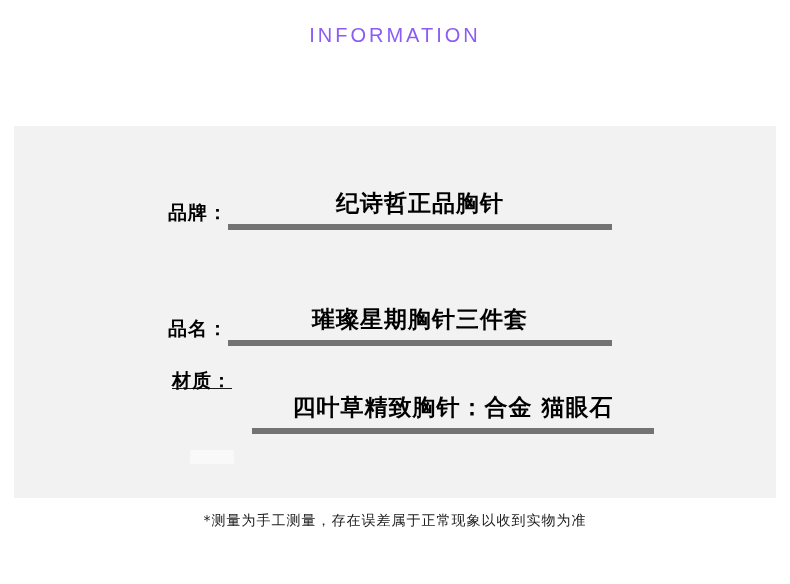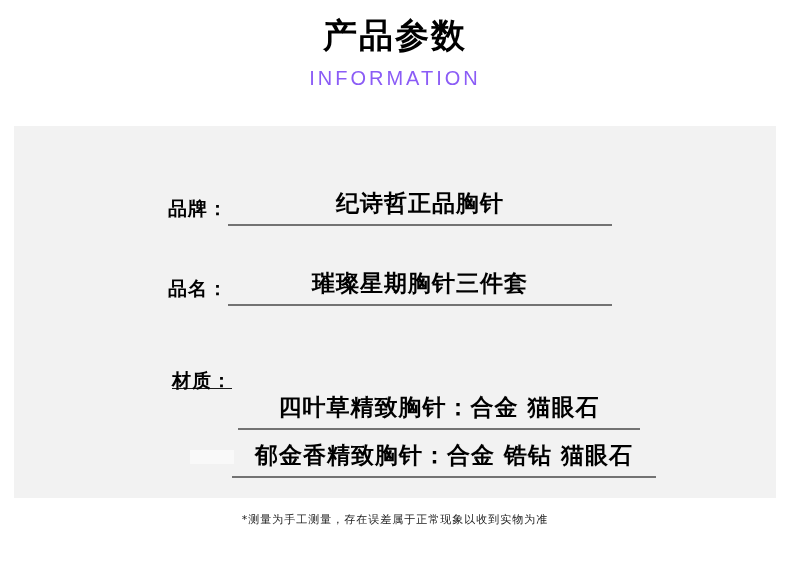--- a/index.html
+++ b/index.html
@@ -61,45 +61,45 @@
   .spec-label {
     font-size: 19px;
     font-weight: bold;
     color: #000000;
     white-space: nowrap;
     letter-spacing: 1px;
     font-family: "DejaVu Sans", "Liberation Sans", sans-serif;
     padding-bottom: 4px;
   }
   .spec-value-wrap {
-    border-bottom: 2px solid #737373;
+    border-bottom: 6px solid #737373;
     padding: 0 6px 5px 6px;
     display: flex;
     justify-content: center;
   }
   .spec-value {
     font-size: 23px;
     font-weight: bold;
     color: #000000;
     white-space: nowrap;
     letter-spacing: 1px;
     font-family: "DejaVu Sans", "Liberation Sans", sans-serif;
   }
 
   
   .row-brand  { top: 188px; left: 168px; }
   .row-brand .spec-value-wrap { width: 372px; }
 
   .row-name   { top: 268px; left: 168px; }
-  .row-name .spec-value-wrap { width: 372px; }
+  .row-name .spec-value-wrap { width: 372px; margin-top: 36px; }
 
   .row-mat1   { top: 368px; left: 172px; text-decoration: underline; }
   .row-mat1 .spec-value-wrap { width: 384px; }
 
-  .row-mat2   { top: 392px; left: 238px; }
+  .row-mat2   { top: 392px; left: 252px; }
   .row-mat2 .spec-value-wrap { width: 390px; }
 
   .row-mat3   { top: 440px; left: 232px; }
   .row-mat3 .spec-value-wrap { width: 412px; }
 
   
   .smudge {
     position: absolute;
     top: 450px;
     left: 190px;
@@ -109,33 +109,32 @@
     opacity: .9;
   }
 
   
   .footnote {
     position: absolute;
     top: 512px;
     left: 0;
     width: 790px;
     text-align: center;
-    font-size: 11px;
+    font-size: 14px;
     color: #1a1a1a;
     letter-spacing: 1px;
     font-family: "DejaVu Sans", "Liberation Sans", sans-serif;
   }
 </style>
 </head>
 <body>
 
 <div class="page">
 
   <div class="header">
-    <div class="title-cn">产品参数</div>
     <div class="title-en">INFORMATION</div>
   </div>
 
   <div class="panel"></div>
 
   <div class="spec row-brand">
     <span class="spec-label">品牌：</span>
     <span class="spec-value-wrap">
       <span class="spec-value">纪诗哲正品胸针</span>
     </span>
@@ -153,21 +152,16 @@
   </div>
 
   <div class="spec row-mat2">
     <span class="spec-value-wrap">
       <span class="spec-value">四叶草精致胸针：合金 猫眼石</span>
     </span>
   </div>
 
   <div class="smudge"></div>
 
-  <div class="spec row-mat3">
-    <span class="spec-value-wrap">
-      <span class="spec-value">郁金香精致胸针：合金 锆钻 猫眼石</span>
-    </span>
-  </div>
 
   <div class="footnote">*测量为手工测量，存在误差属于正常现象以收到实物为准</div>
 
 </div>
 
 </body></html>

